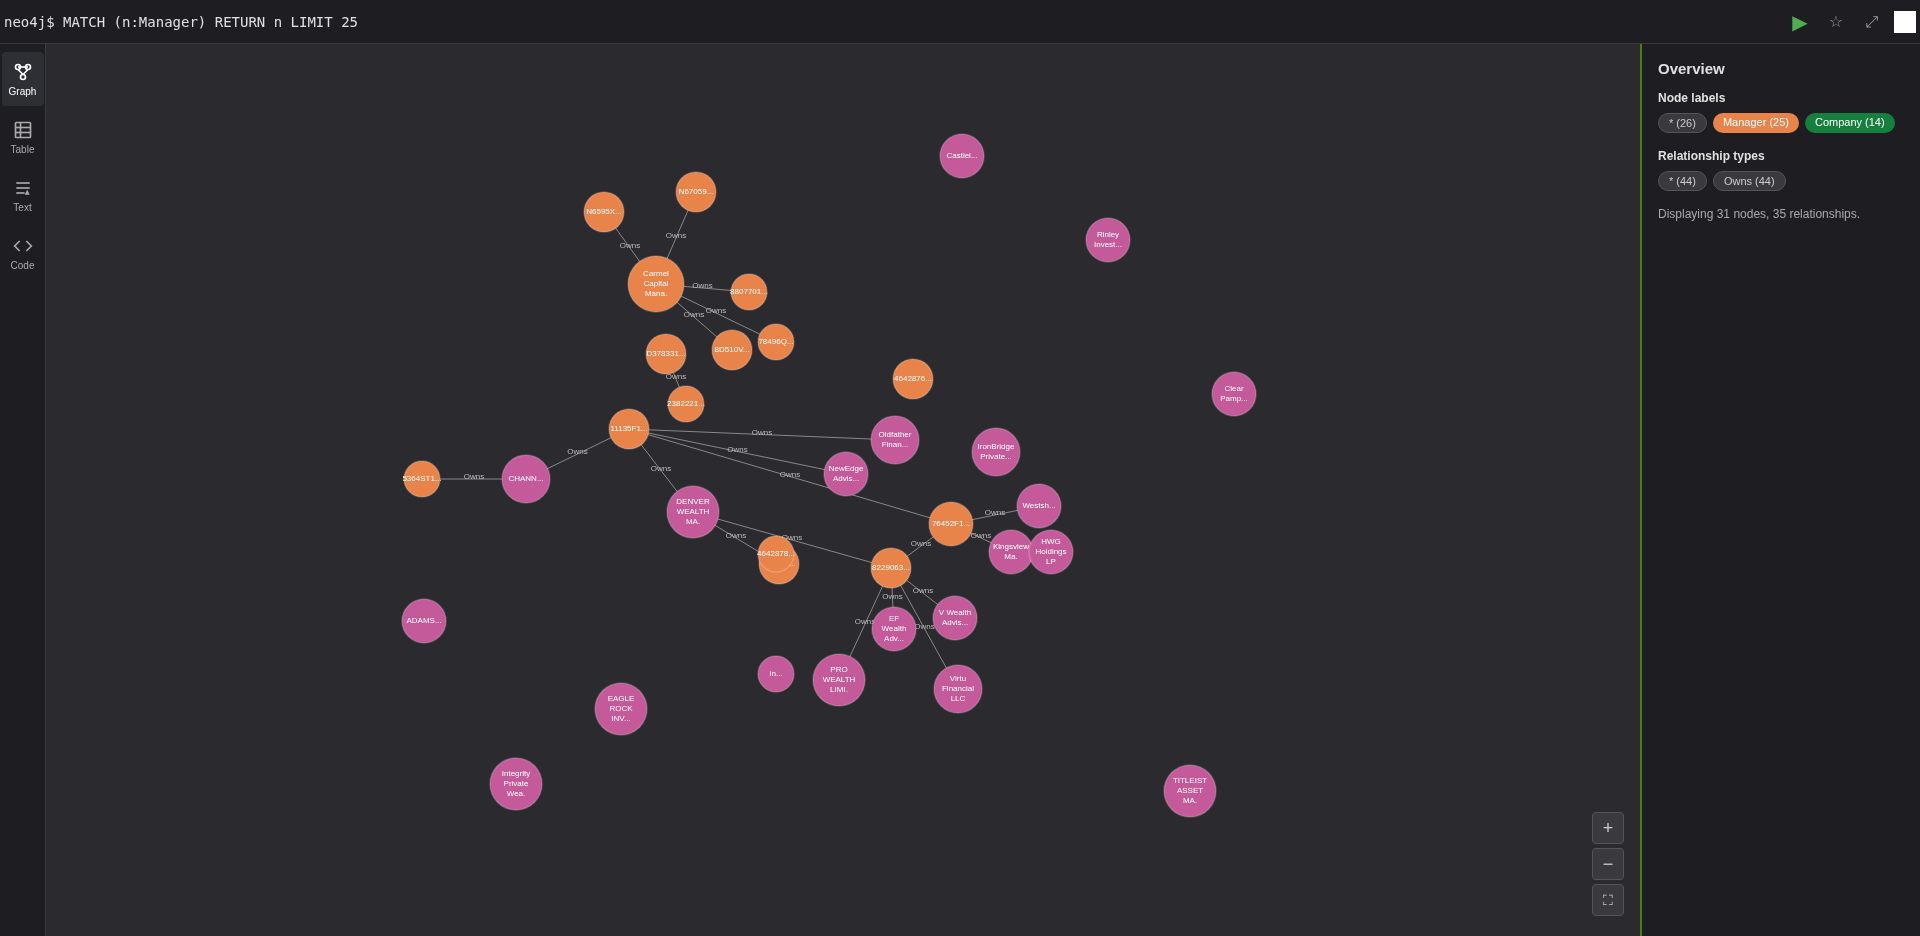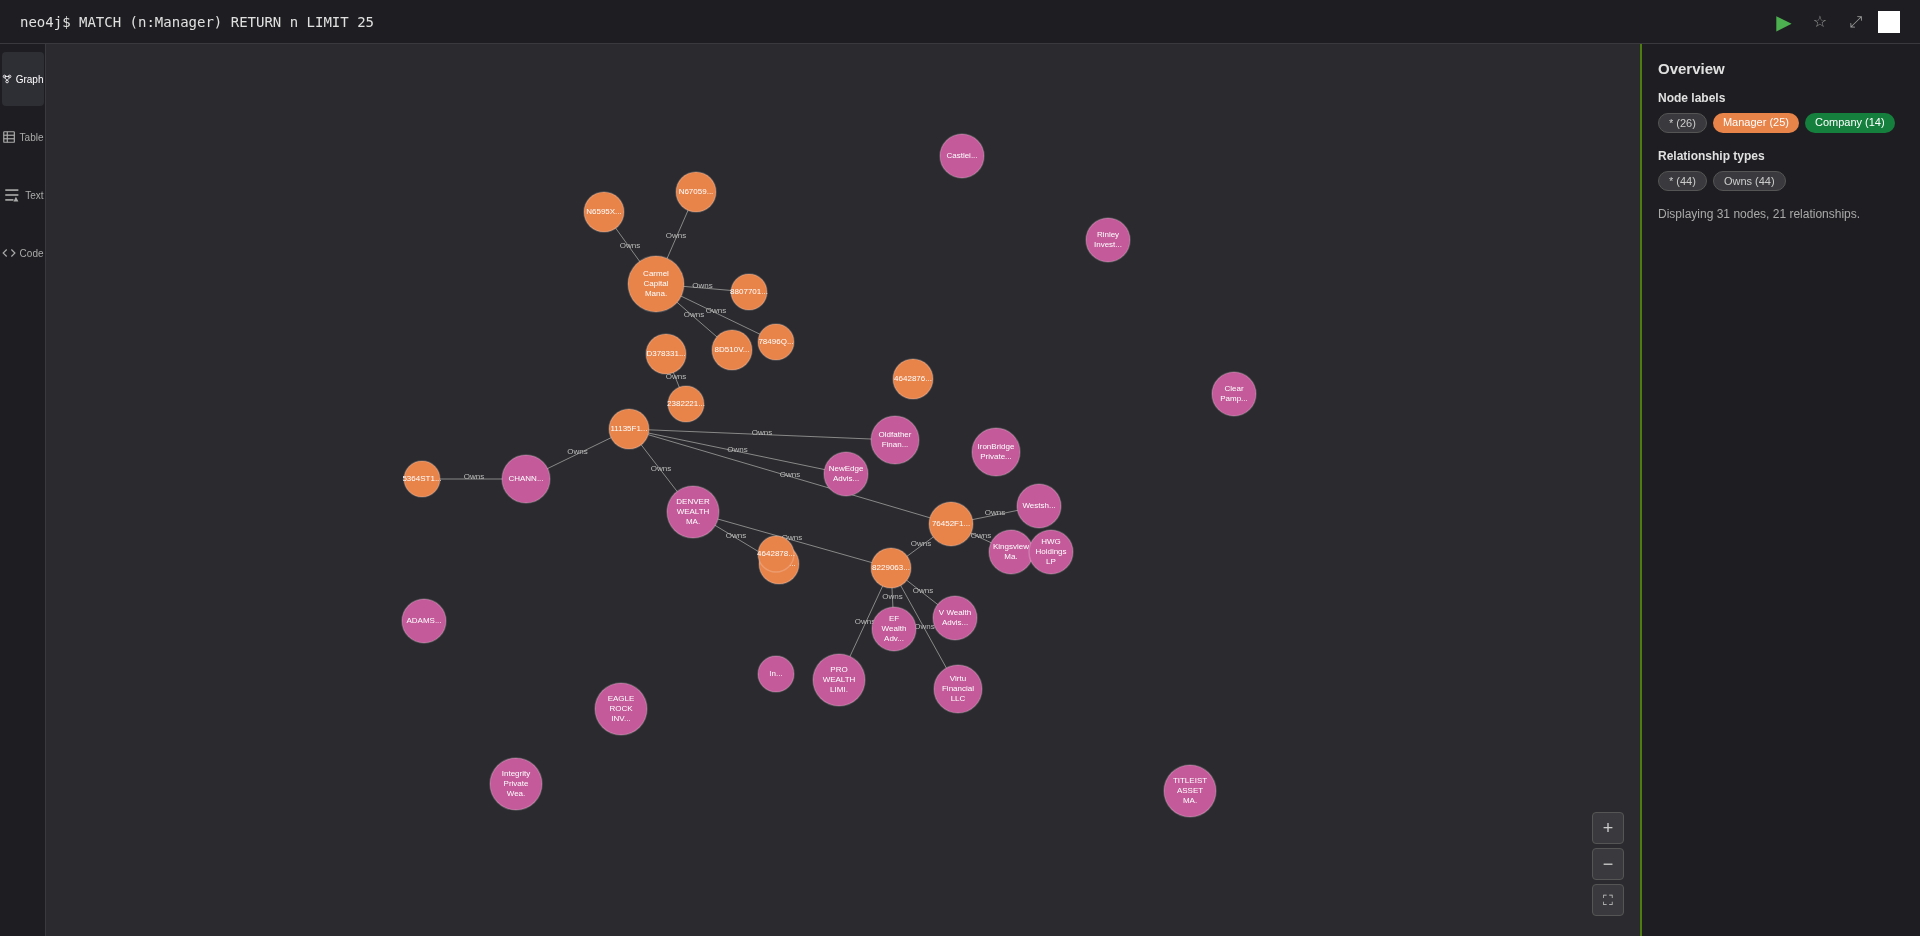--- a/index.html
+++ b/index.html
@@ -4,21 +4,21 @@
   <style>
     * { margin: 0; padding: 0; box-sizing: border-box; }
     body { background: #2b2b2f; color: #ccc; font-family: 'Segoe UI', Arial, sans-serif; width: 1920px; height: 936px; overflow: hidden; display: flex; flex-direction: column; }
 
     
     #topbar {
       background: #1e1e22;
       height: 44px;
       display: flex;
       align-items: center;
-      padding: 0 20px;
+      padding: 0 4px;
       border-bottom: 1px solid #3a3a3e;
       flex-shrink: 0;
     }
     #query-input {
       background: transparent;
       border: none;
       color: #e0e0e0;
       font-family: 'Consolas', monospace;
       font-size: 14px;
       flex: 1;
@@ -57,21 +57,21 @@
       flex-direction: column;
       align-items: center;
       padding-top: 8px;
       gap: 4px;
       flex-shrink: 0;
     }
     .sidebar-item {
       width: 42px;
       height: 54px;
       display: flex;
-      flex-direction: row;
+      flex-direction: column;
       align-items: center;
       justify-content: center;
       cursor: pointer;
       color: #aaa;
       font-size: 10px;
       gap: 4px;
       border-radius: 4px;
     }
     .sidebar-item.active {
       color: #fff;
@@ -448,16 +448,16 @@
     <div class="badges">
       <span class="badge default">* (26)</span>
       <span class="badge manager">Manager (25)</span>
       <span class="badge company">Company (14)</span>
     </div>
     <div class="section-title">Relationship types</div>
     <div class="badges">
       <span class="badge default">* (44)</span>
       <span class="badge owns">Owns (44)</span>
     </div>
-    <div class="info-text">Displaying 31 nodes, 21 relationships.</div>
+    <div class="info-text">Displaying 31 nodes, 35 relationships.</div>
   </div>
 
 </div>
 
 </body></html>

